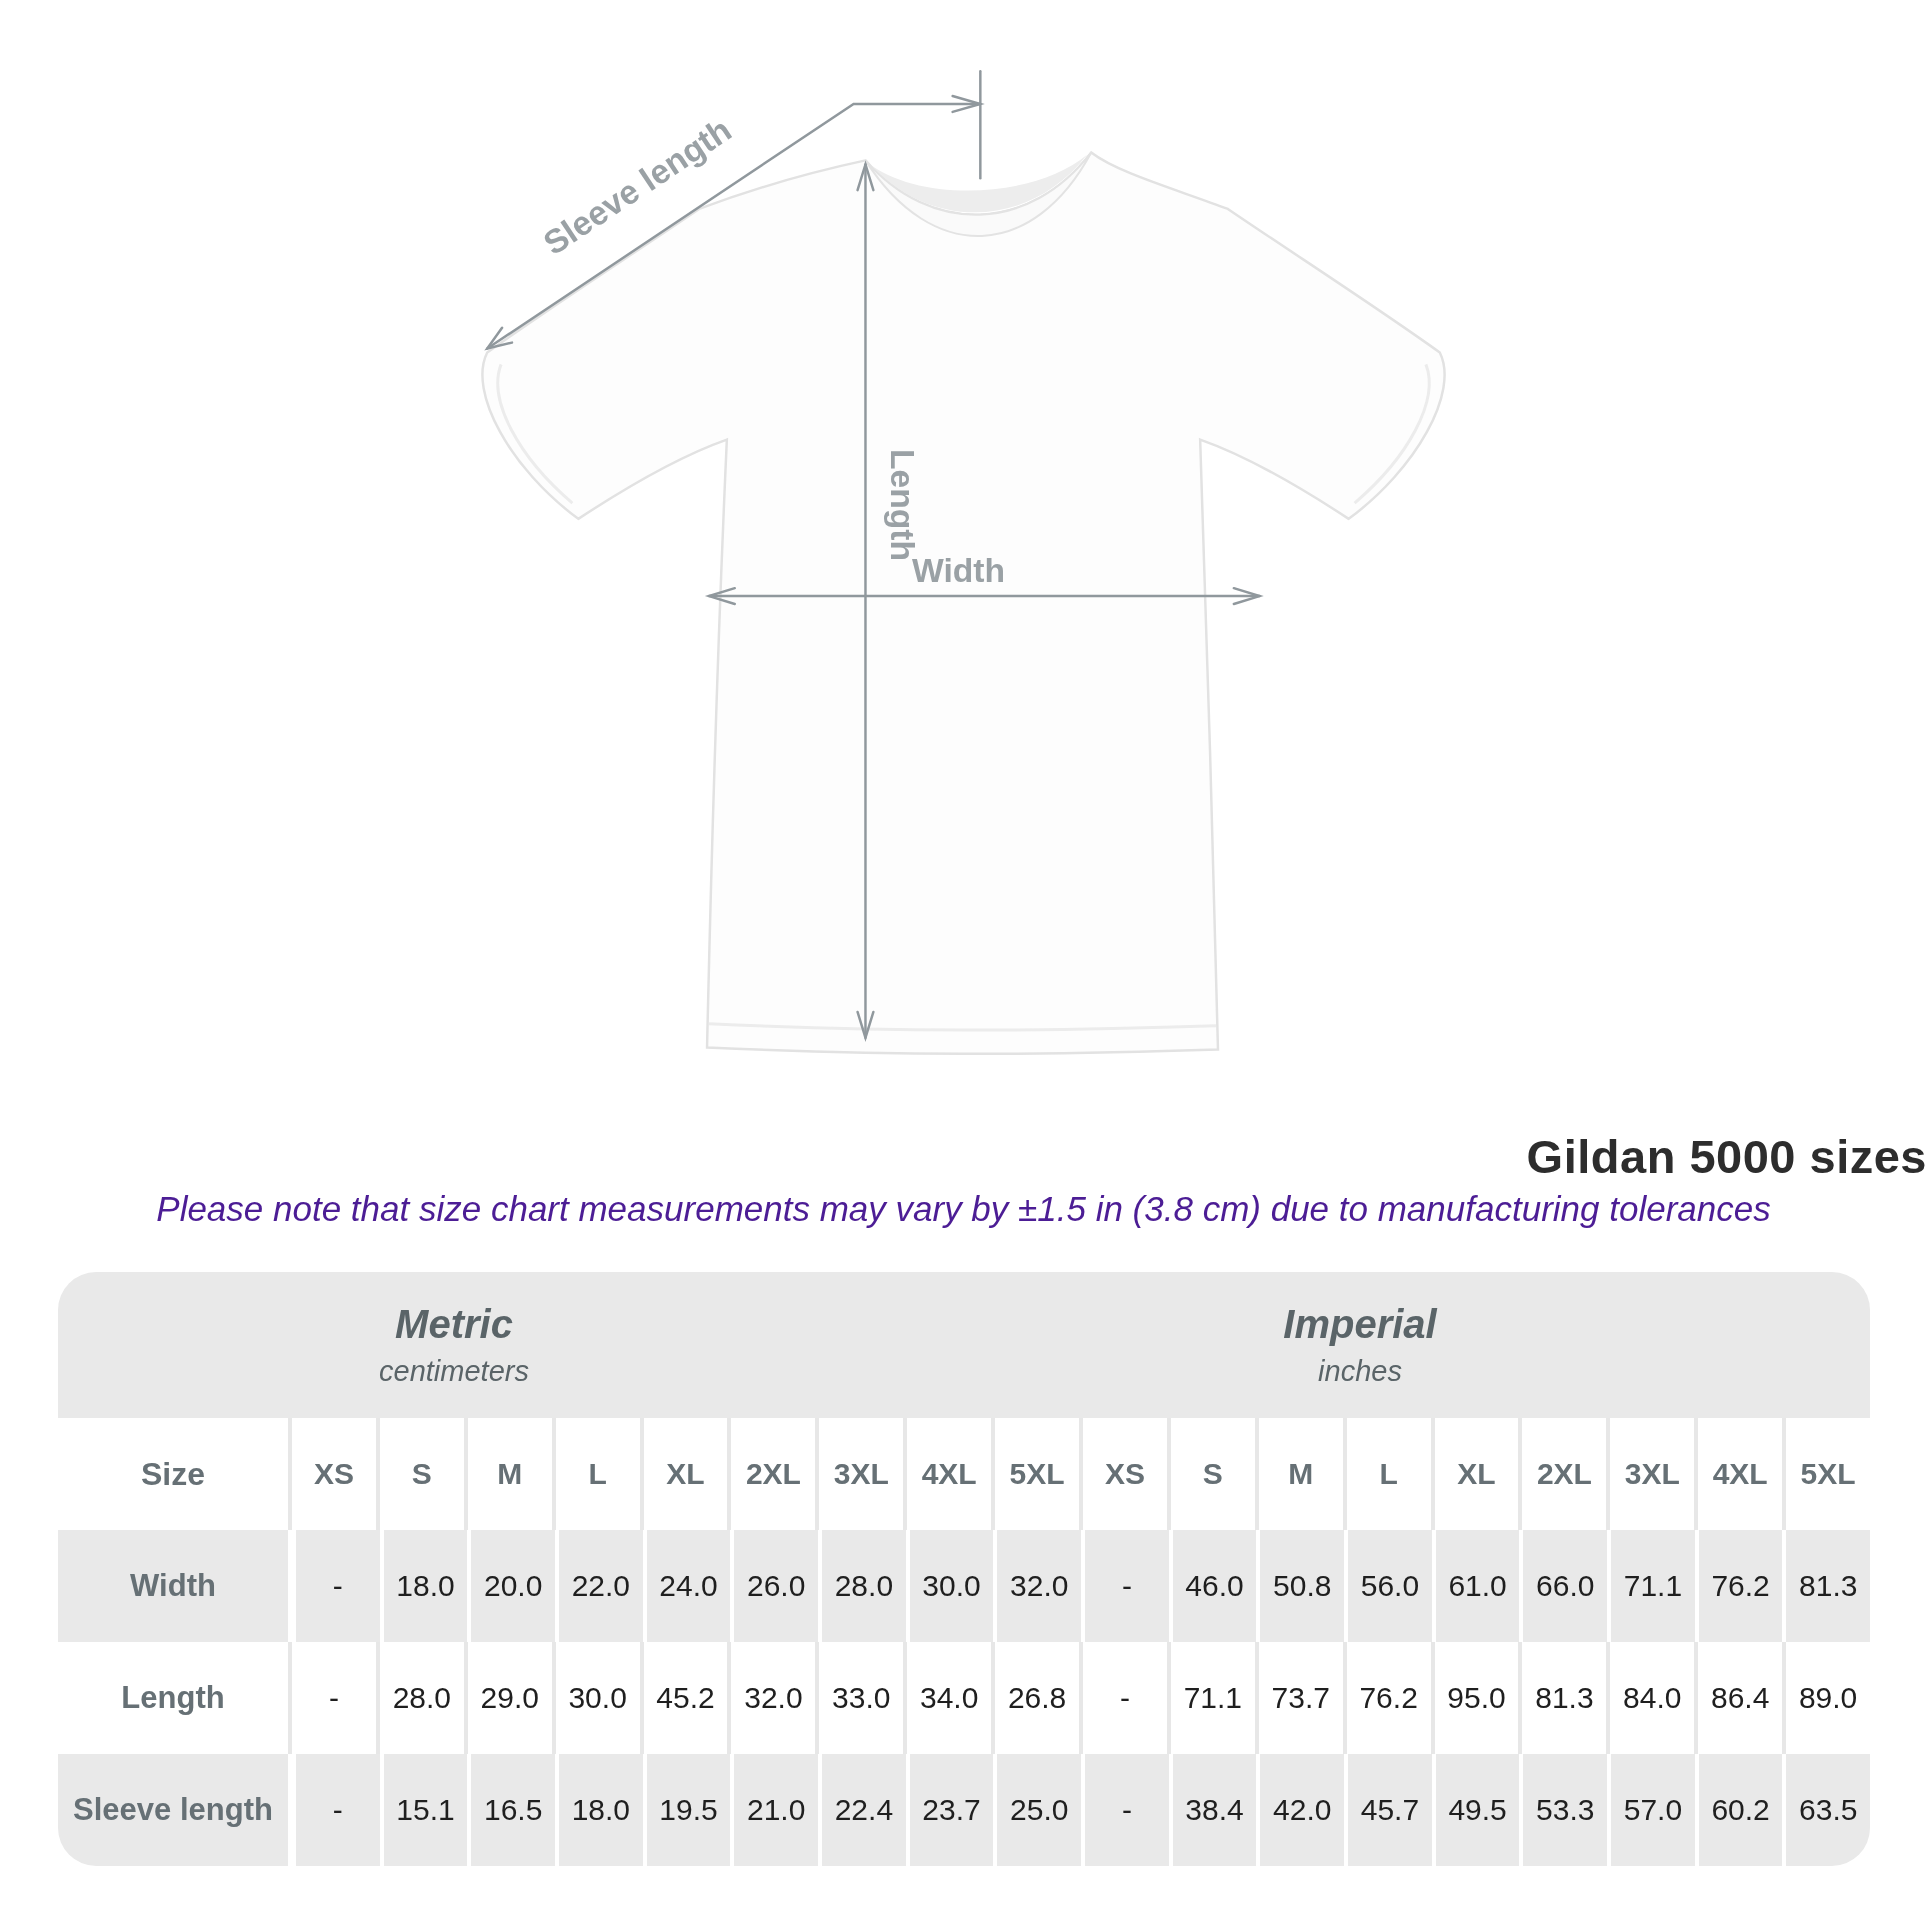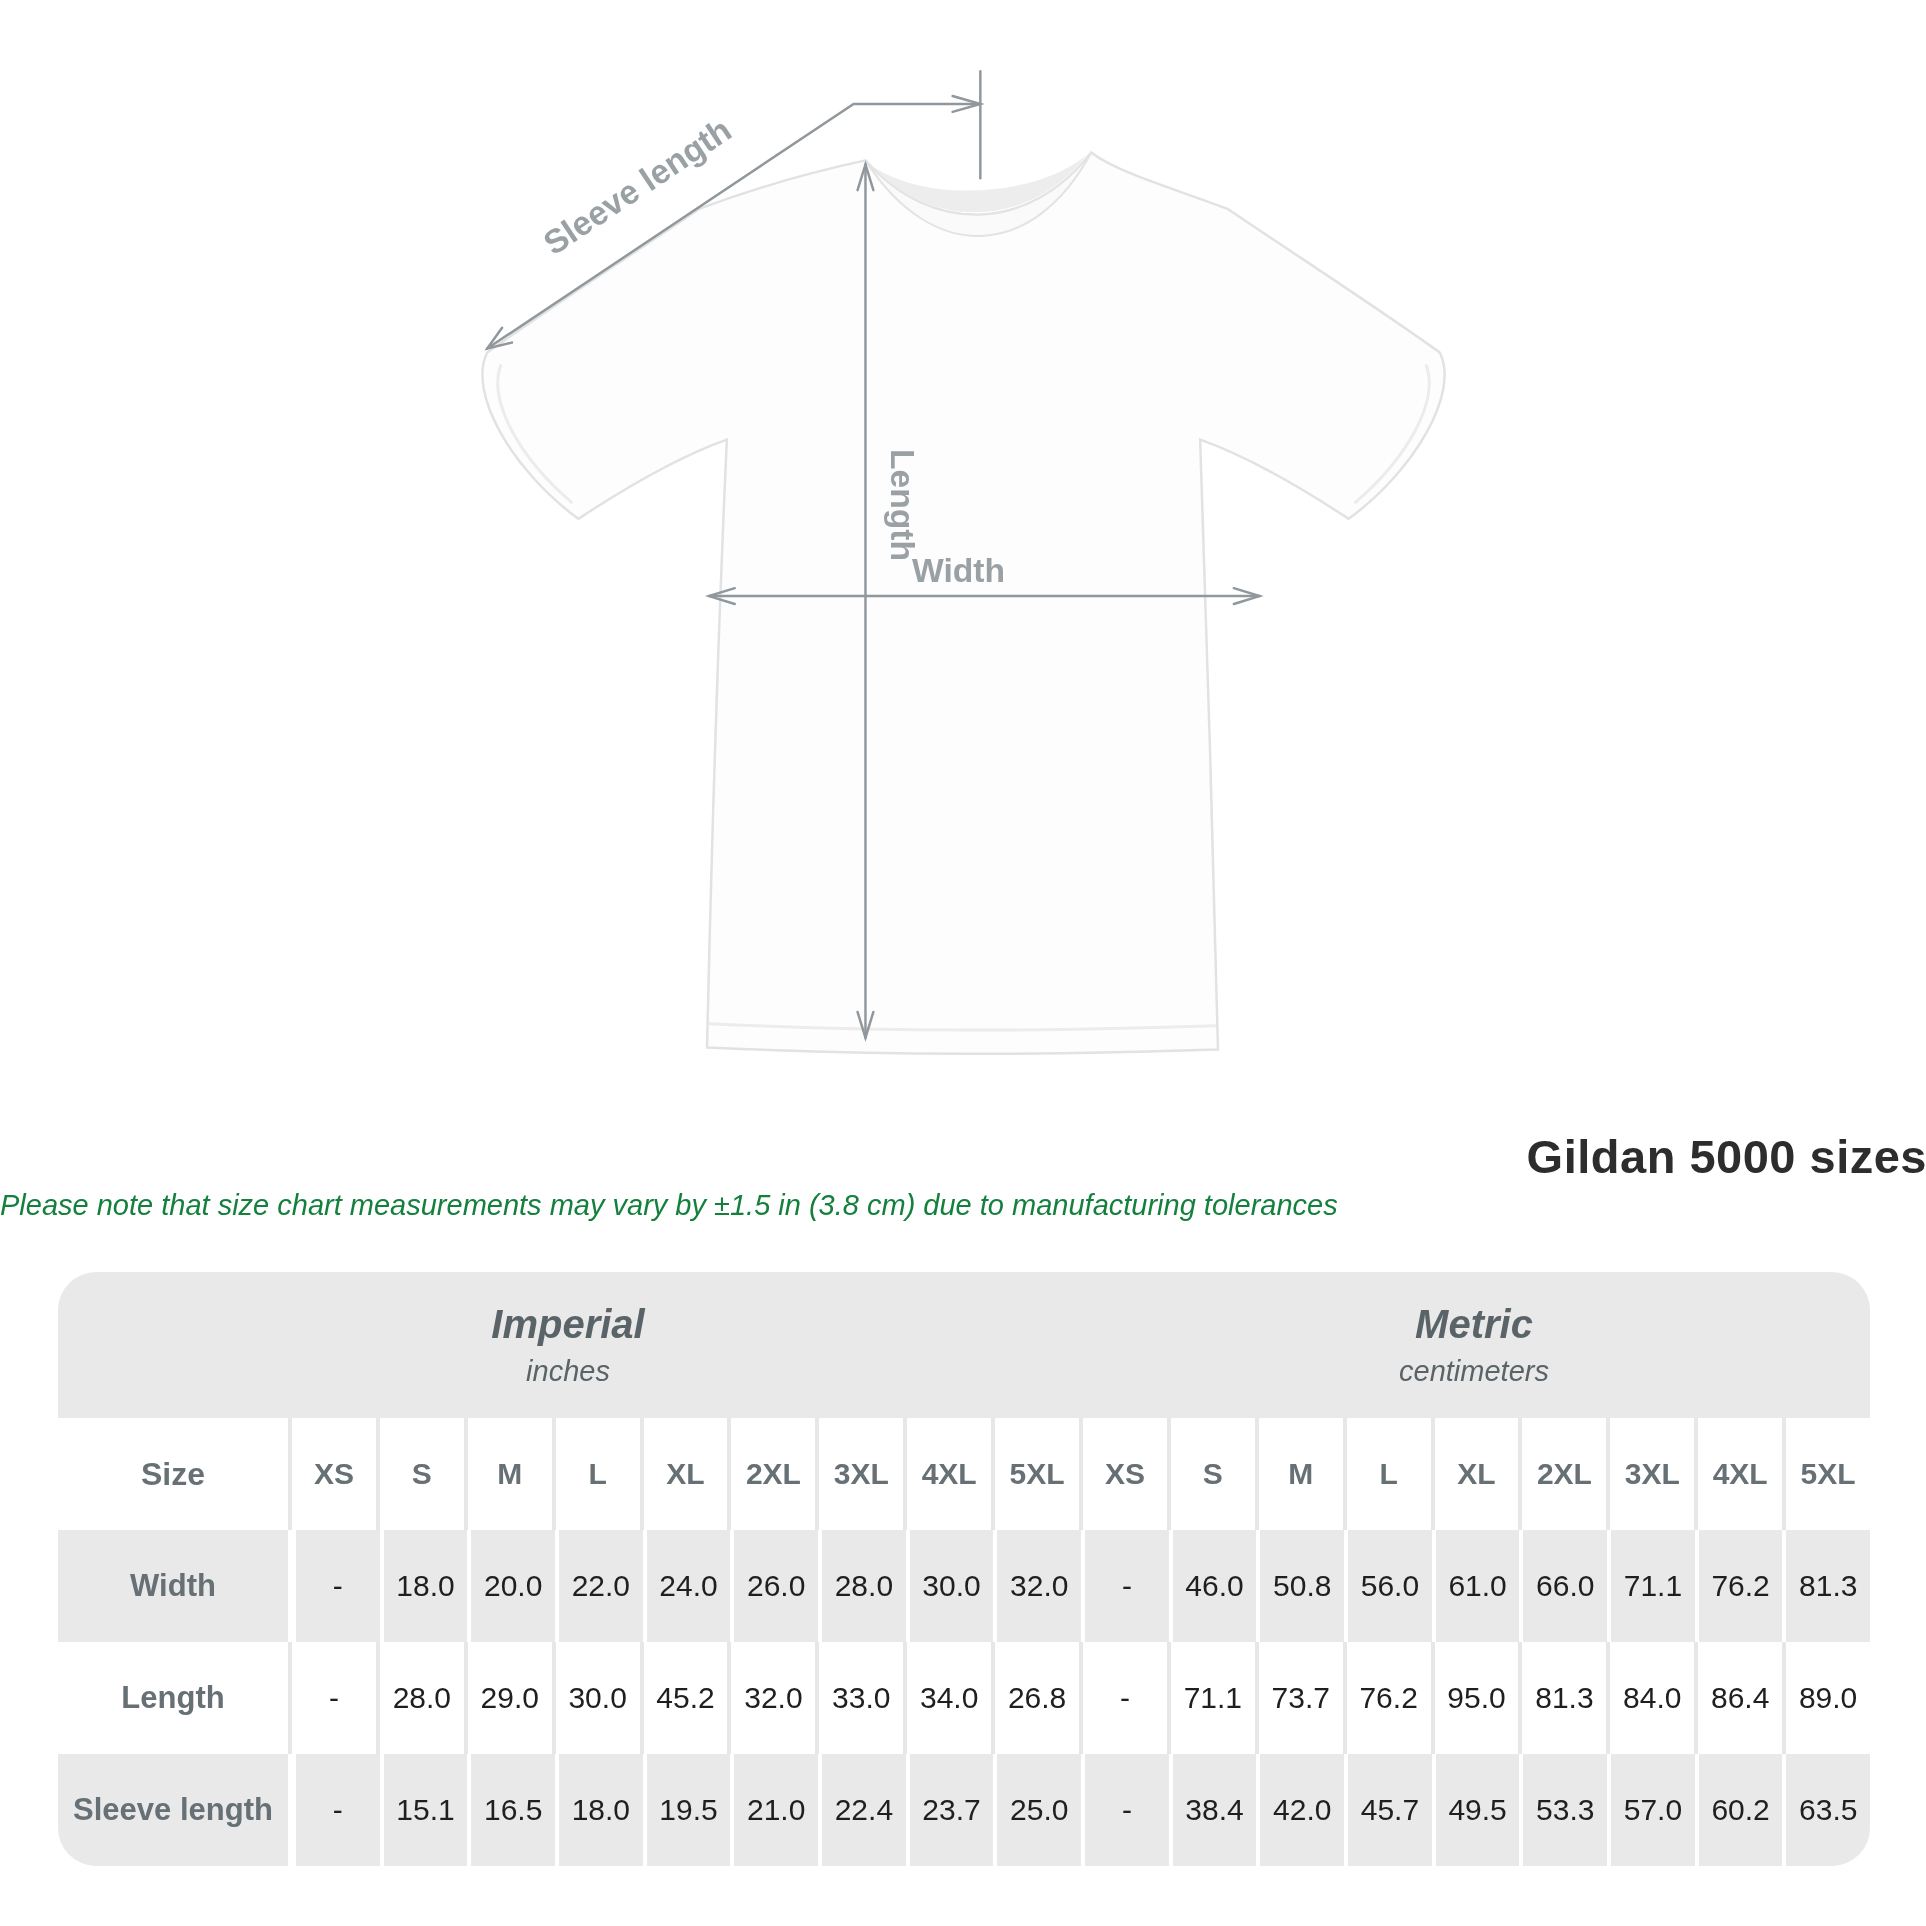--- a/index.html
+++ b/index.html
@@ -10,22 +10,22 @@
   #shirt-svg{position:absolute;left:0;top:0;}
   .shirt-label{
     font-family:"Liberation Sans","DejaVu Sans",sans-serif;
     font-weight:bold;font-size:34px;fill:#9aa1a5;
   }
   #page-title{
     position:absolute;top:1129px;left:0;width:100%;text-align:right;
     font-size:47px;font-weight:bold;color:#2d2d2d;letter-spacing:0.5px;
   }
   #page-subtitle{
-    position:absolute;top:1189px;left:0;width:100%;text-align:left;
-    font-size:29px;font-style:italic;color:#15803d;
+    position:absolute;top:1189px;left:0;width:100%;text-align:center;
+    font-size:35px;font-style:italic;color:#4c1d95;
   }
   #size-table{
     position:absolute;left:58px;top:1272px;width:1812px;
   }
   .header-band{
     height:146px;background:#e9e9e9;border-radius:38px 38px 0 0;
     display:flex;align-items:stretch;
   }
   .header-half{
     display:flex;flex-direction:column;align-items:center;justify-content:center;gap:8px;
@@ -100,27 +100,27 @@
   <text class="shirt-label" x="900" y="510" text-anchor="middle" transform="rotate(90 900 510)">Length</text>
   <text class="shirt-label" x="968" y="588" text-anchor="middle">Width</text>
 </svg>
 
 <div id="page-title">Gildan 5000 sizes</div>
 <div id="page-subtitle">Please note that size chart measurements may vary by ±1.5 in (3.8 cm) due to manufacturing tolerances</div>
 
 <div id="size-table">
 
   <div class="header-band">
+    <div class="header-half metric">
+      <div class="unit-name">Metric</div>
+      <div class="unit-sub">centimeters</div>
+    </div>
     <div class="header-half imperial">
       <div class="unit-name">Imperial</div>
       <div class="unit-sub">inches</div>
-    </div>
-    <div class="header-half metric">
-      <div class="unit-name">Metric</div>
-      <div class="unit-sub">centimeters</div>
     </div>
   </div>
 
   <div class="row white">
     <div class="label-cell" style="font-size:32px;">Size</div>
     <div class="cells">
         <div class="cell size-cell">XS</div>
         <div class="cell size-cell">S</div>
         <div class="cell size-cell">M</div>
         <div class="cell size-cell">L</div>

